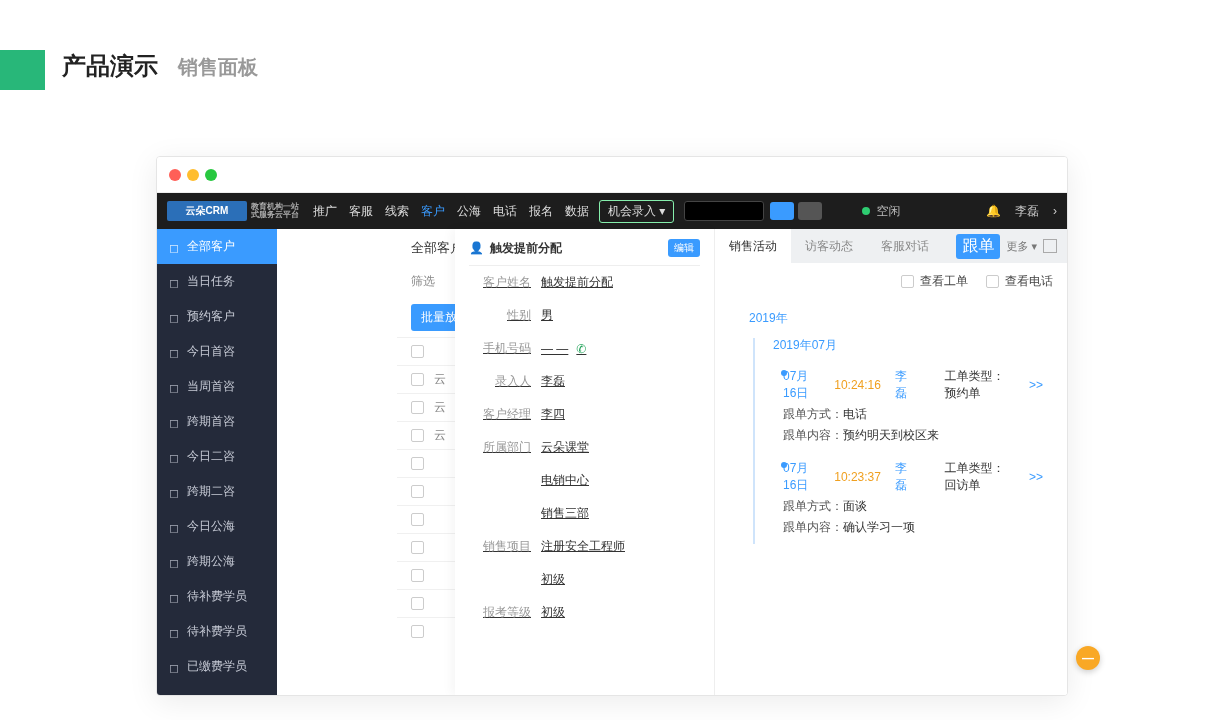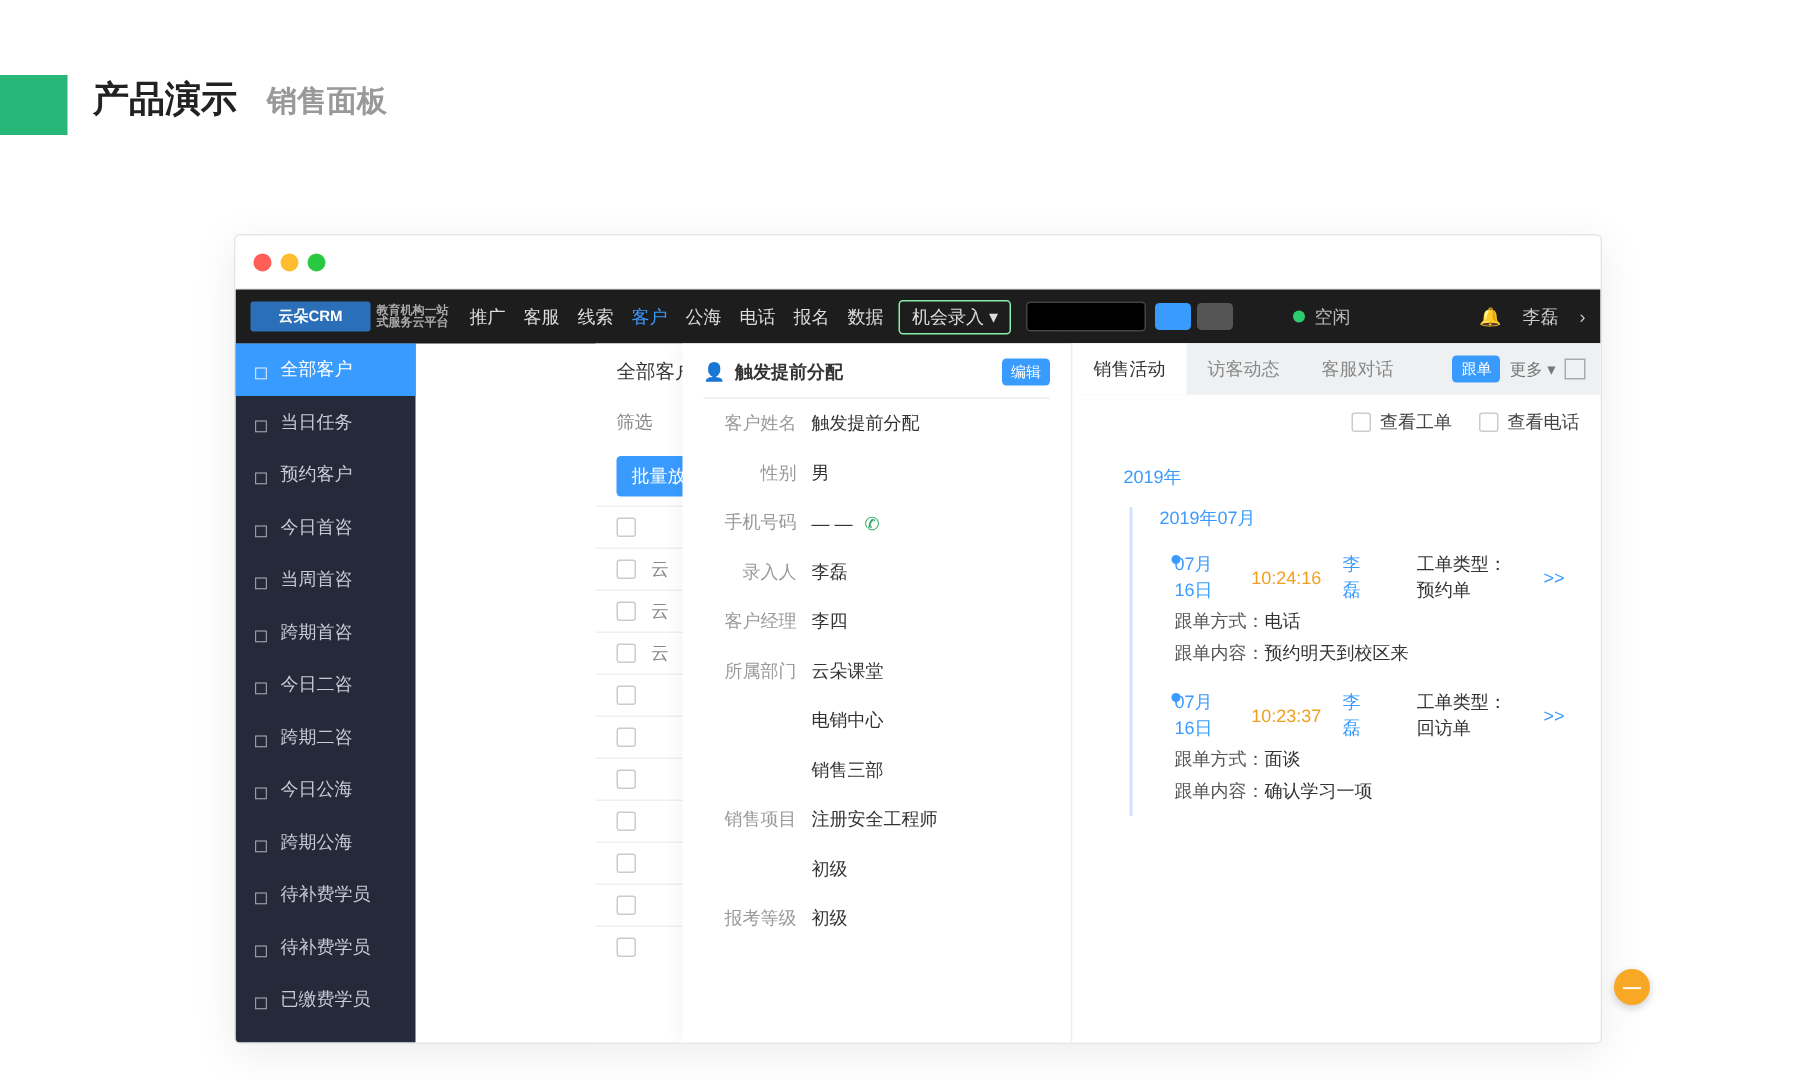--- a/index.html
+++ b/index.html
@@ -67,34 +67,34 @@
 
   
   .detail-panel {
     position:absolute; left:178px; top:0; width:260px; bottom:0; background:#fff;
     border-right:1px solid #eee; box-shadow: -4px 0 10px rgba(0,0,0,.04);
     padding:0 14px 0 14px;
   }
   .detail-head { display:flex; align-items:center; justify-content:space-between; padding:10px 0 8px; border-bottom:1px solid #eee;}
   .detail-head-title { display:flex; align-items:center; gap:6px; font-size:12px; font-weight:600;}
   .badge-edit { background:#3a9bff; color:#fff; font-size:10px; padding:2px 6px; border-radius:3px; cursor:pointer;}
-  .d-row { display:flex; padding:8px 0; font-size:12px; align-items:center;}
+  .d-row { display:flex; padding:8px 0; font-size:12px; align-items:center;text-decoration:underline;}
   .d-label { width:72px; text-align:right; color:#999; padding-right:10px;}
   .d-val { color:#333; flex:1;}
   .phone-icon { color:#22a35a; margin-left:8px;}
 
   
   .activity-panel {
     position:absolute; left:438px; top:0; right:0; bottom:0; background:#fff;
   }
   .act-tabs { height:34px; background:#eef0f2; display:flex; align-items:stretch;}
   .act-tab { padding:0 14px; display:flex; align-items:center; color:#888; cursor:pointer;}
   .act-tab.active { background:#fff; color:#333;}
   .act-tabs-right { margin-left:auto; display:flex; align-items:center; gap:6px; padding-right:10px;}
-  .tab-pill { background:#3a9bff; color:#fff; font-size:10px; padding:2px 6px; border-radius:3px;}
+  .tab-pill { background:#3a9bff; color:#fff; font-size:16px; padding:2px 6px; border-radius:3px;}
   .tab-more { color:#777; font-size:11px;}
   .copy-icon { width:14px; height:14px; border:1px solid #aaa;}
 
   .act-toolbar { display:flex; justify-content:flex-end; gap:18px; padding:10px 14px; color:#444; align-items:center;}
   .toolbar-item { display:flex; align-items:center; gap:6px;}
 
   .timeline { padding: 4px 18px 18px 30px; position:relative;}
   .year { color:#3a9bff; margin:6px 0 10px 4px;}
   .month { color:#3a9bff; margin:6px 0 8px 28px; position:relative;}
   .tl-line { position:absolute; left:38px; top:38px; bottom:20px; width:2px; background:#cfe4fb;}

